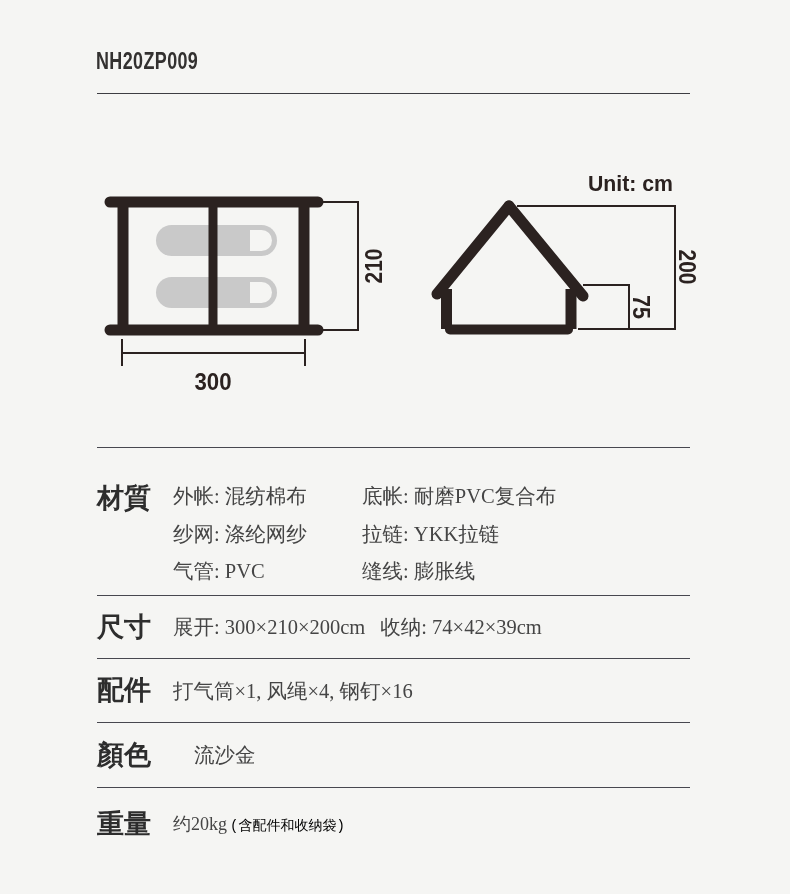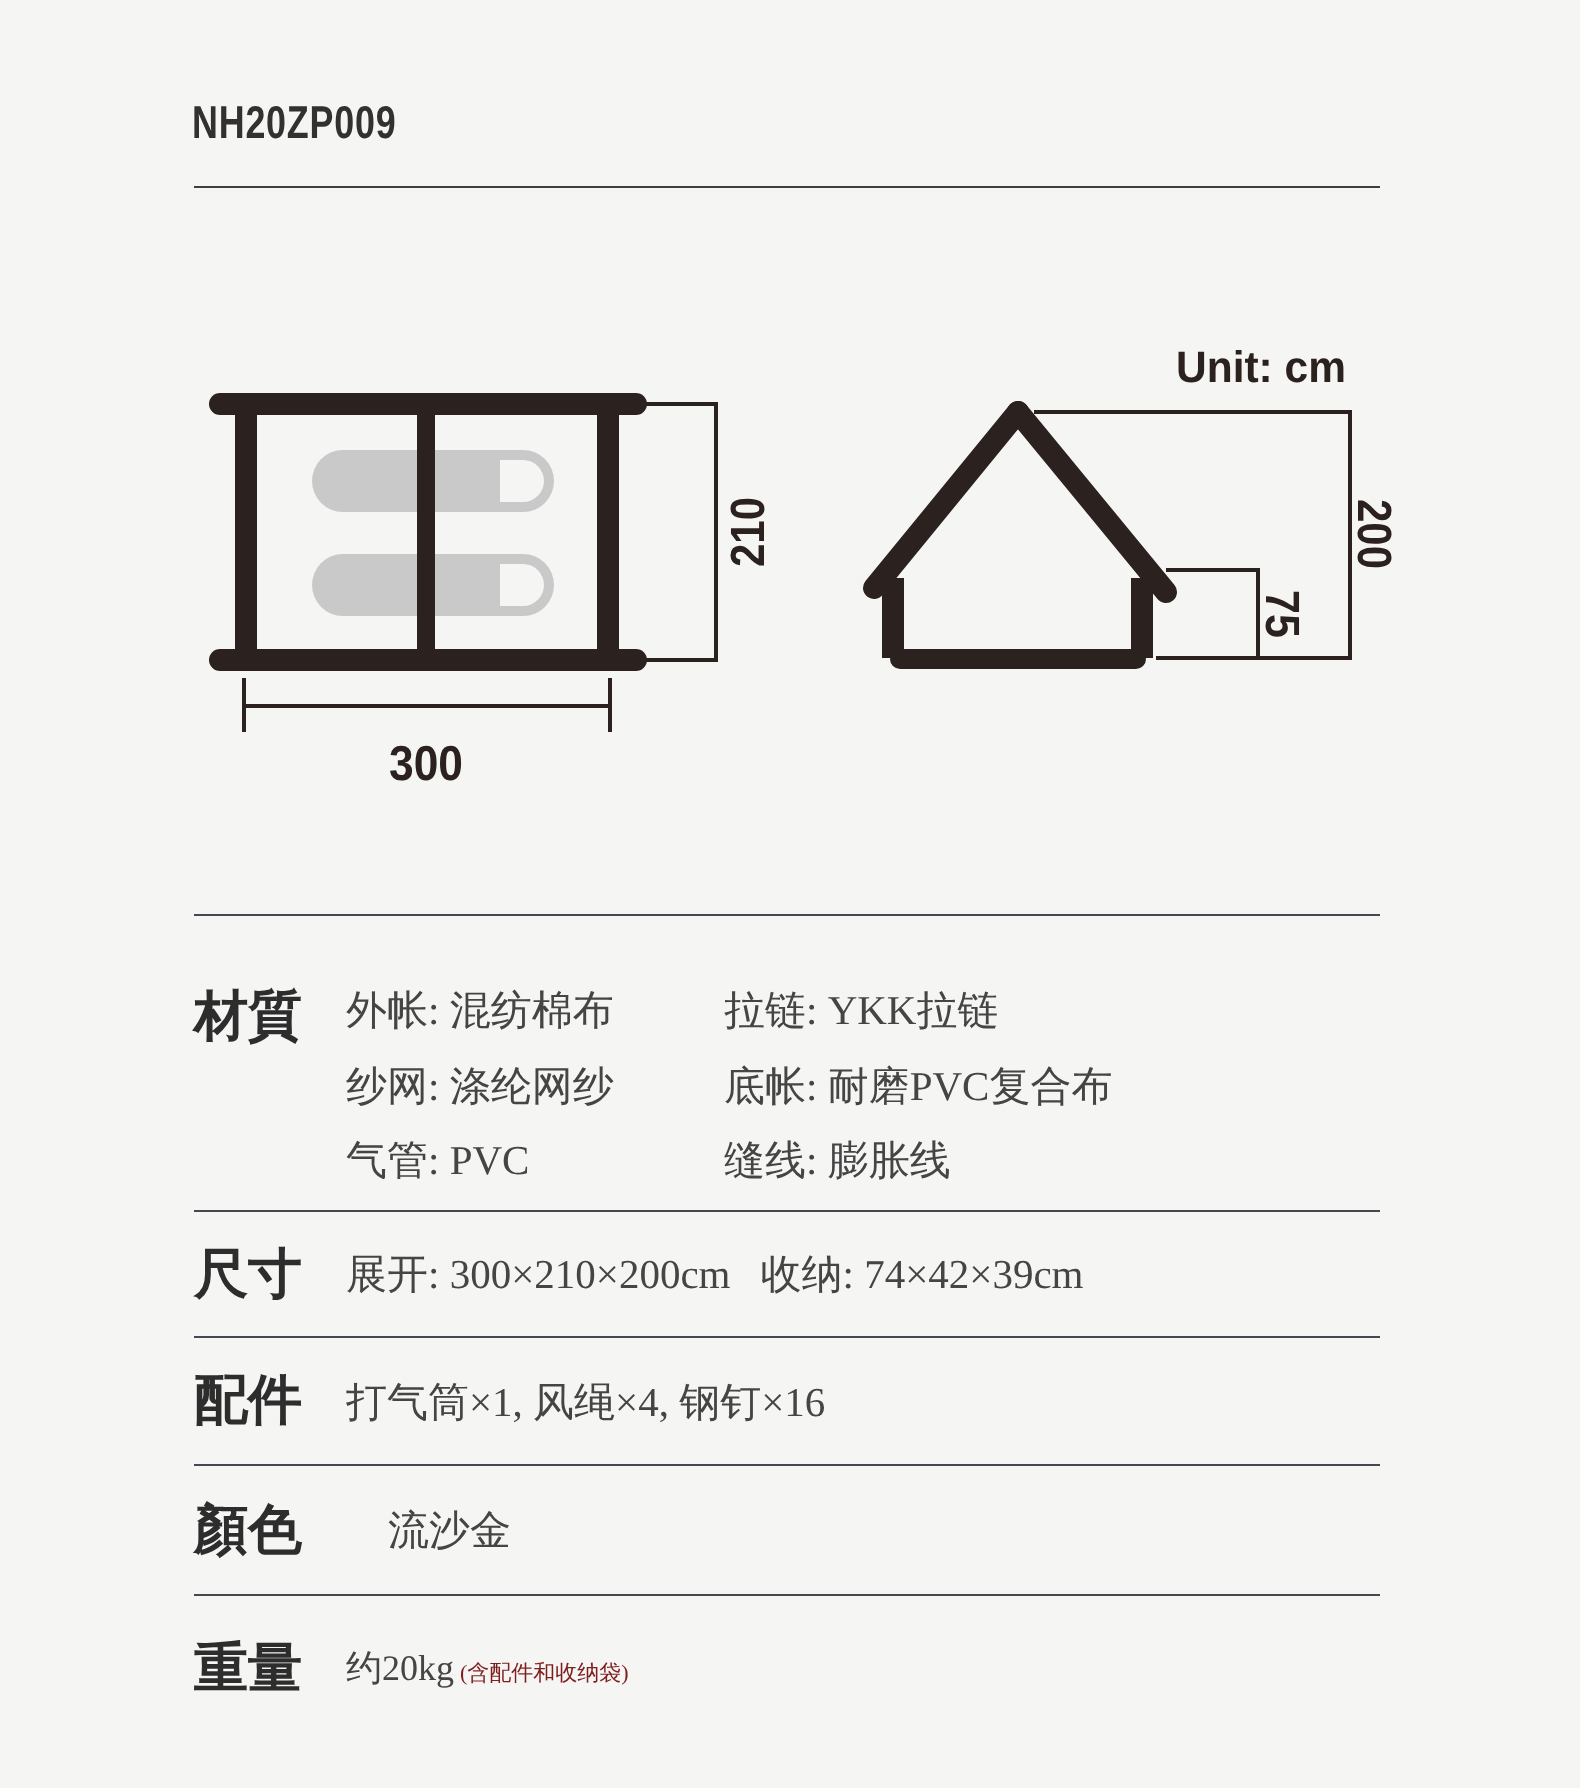--- a/index.html
+++ b/index.html
@@ -18,37 +18,37 @@
   svg.diagrams{position:absolute;left:0;top:0;}
   svg.diagrams line{stroke:#2b2220;}
   svg.diagrams .thick{stroke-width:11;stroke-linecap:round;}
   svg.diagrams .wall{stroke-width:11;}
   svg.diagrams .mid{stroke-width:9;}
   svg.diagrams .dim{stroke-width:2;}
   svg.diagrams text{font-family:"Liberation Sans","DejaVu Sans",sans-serif;
     font-weight:bold;fill:#2b2220;}
 
   
-  .spec-table{position:absolute;left:97px;top:457px;width:593px;color:#434343;}
+  .spec-table{position:absolute;left:97px;top:447px;width:593px;color:#434343;}
   .spec-row{display:flex;border-top:1px solid #47474f;box-sizing:border-box;align-items:center;}
   .spec-label{flex:0 0 76px;font-size:27px;font-weight:bold;color:#2d2d2d;line-height:1;}
   .spec-value{font-size:20.5px;color:#454545;}
   .row-material{height:148px;align-items:flex-start;}
   .row-material .spec-label{padding-top:37px;}
   .row-material .spec-value{padding-top:30px;line-height:37.5px;font-family:Liberation Serif, serif;}
   .row-material .cols{display:flex;}
   .row-material .col1{width:189px;}
   .row-size{height:63px;}
   .row-accessories{height:64px;}
   .row-color{height:65px;gap:21px;}
   .row-weight{height:73px;}
   .size-gap{display:inline-block;width:15px;}
   .weight-line{display:flex;align-items:baseline;}
   .weight-main{font-size:18px;}
-  .weight-note{font-size:11px;color:#7f1d1d;margin-left:3px;}
+  .weight-note{font-size:14px;color:#000000;margin-left:3px;font-family:Liberation Mono, monospace;}
 </style>
 </head>
 <body>
 
 <div class="page">
 
   <div class="product-code">NH20ZP009</div>
   <div class="title-rule"></div>
 
   <svg class="diagrams" width="790" height="420" viewBox="0 0 790 420">
@@ -98,22 +98,22 @@
 
     <div class="spec-row row-material">
       <div class="spec-label">材質</div>
       <div class="spec-value cols">
         <div class="col1">
           <div>外帐: 混纺棉布</div>
           <div>纱网: 涤纶网纱</div>
           <div>气管: PVC</div>
         </div>
         <div class="col2">
+          <div>底帐: 耐磨PVC复合布</div>
           <div>拉链: YKK拉链</div>
-          <div>底帐: 耐磨PVC复合布</div>
           <div>缝线: 膨胀线</div>
         </div>
       </div>
     </div>
 
     <div class="spec-row row-size">
       <div class="spec-label">尺寸</div>
       <div class="spec-value">
         <span>展开: 300×210×200cm</span><span class="size-gap"></span><span>收纳: 74×42×39cm</span>
       </div>

